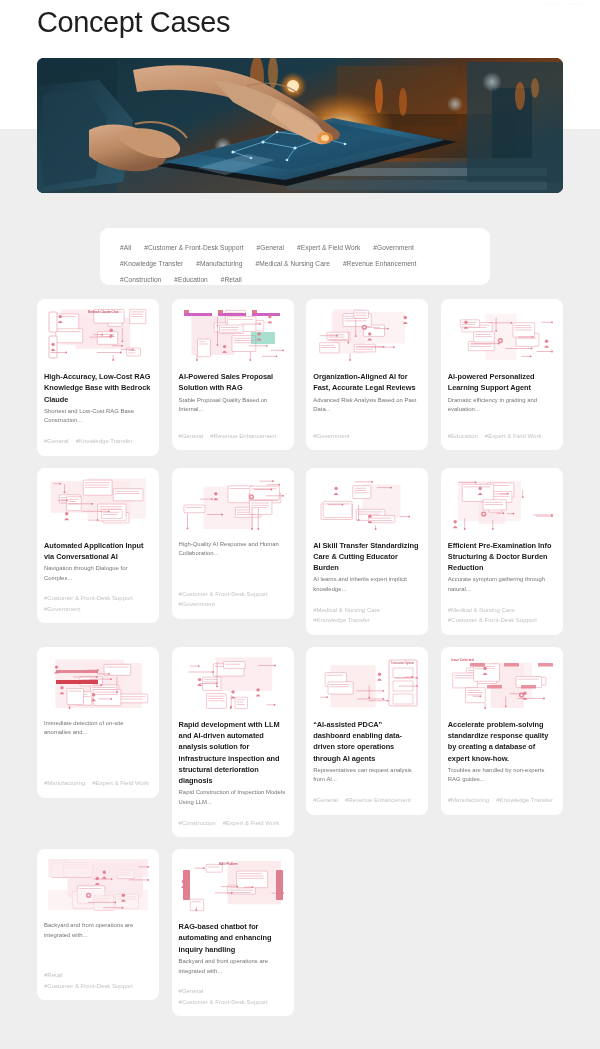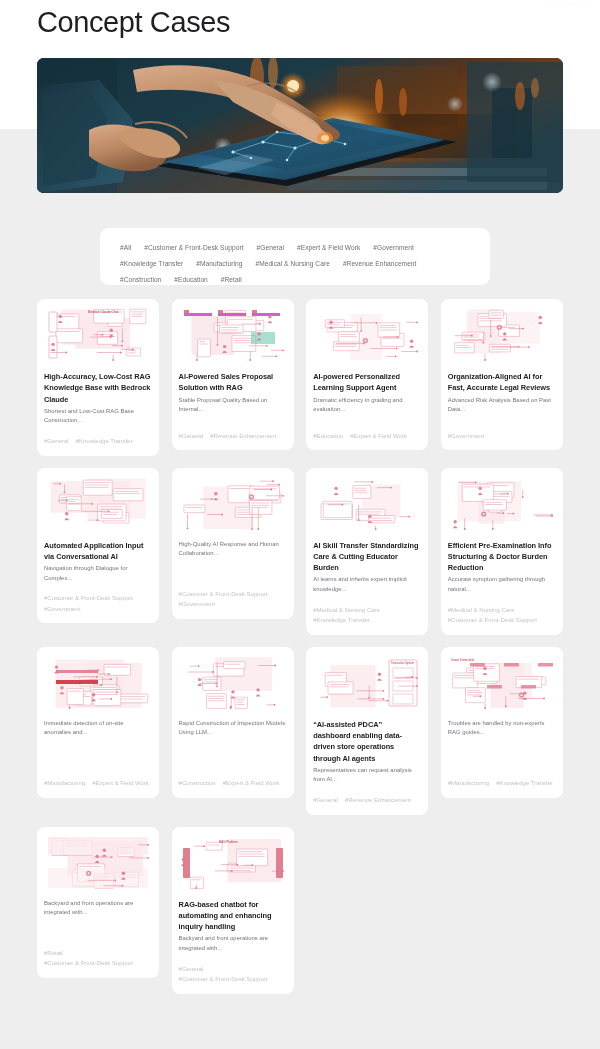--- a/index.html
+++ b/index.html
@@ -359,20 +359,79 @@
         <div class="card-desc">Stable Proposal Quality Based on Internal...</div>
         <div class="card-tags">
           <span class="card-tag">#General</span>
           <span class="card-tag">#Revenue Enhancement</span>
         </div>
       </div>
       <div class="card">
         <div class="card-thumb">
           <svg viewBox="0 0 108 58" preserveAspectRatio="none">
             <rect width="108" height="58" fill="#fff"></rect>
+            <rect x="18.4" y="5.7" width="73.5" height="31.9" fill="#fbe9ec" opacity="0.60" rx="1"></rect>
+            <rect x="20.2" y="3.1" width="31.5" height="44.3" fill="#fbe9ec" opacity="0.65" rx="1"></rect>
+            <rect x="6.7" y="36.7" width="19.4" height="10.2" fill="#fff" stroke="#e2798b" stroke-width="0.4" rx="0.8"></rect>
+            <rect x="8.3" y="38.9" width="12.9" height="0.8" fill="#e2798b" opacity="0.5"></rect>
+            <rect x="8.3" y="41.2" width="14.6" height="0.8" fill="#e2798b" opacity="0.5"></rect>
+            <rect x="50.6" y="19.0" width="20.9" height="11.4" fill="#fff" stroke="#e2798b" stroke-width="0.4" rx="0.8"></rect>
+            <rect x="52.2" y="21.2" width="14.6" height="0.8" fill="#e2798b" opacity="0.5"></rect>
+            <rect x="30.0" y="7.7" width="28.3" height="12.9" fill="#fff" stroke="#e2798b" stroke-width="0.4" rx="0.8"></rect>
+            <rect x="31.6" y="9.9" width="21.9" height="0.8" fill="#e2798b" opacity="0.5"></rect>
+            <rect x="31.6" y="12.2" width="22.1" height="0.8" fill="#e2798b" opacity="0.5"></rect>
+            <rect x="31.6" y="14.5" width="22.0" height="0.8" fill="#e2798b" opacity="0.5"></rect>
+            <rect x="41.3" y="38.3" width="21.2" height="7.6" fill="#fff" stroke="#e2798b" stroke-width="0.4" rx="0.8"></rect>
+            <rect x="42.9" y="40.5" width="16.2" height="0.8" fill="#e2798b" opacity="0.5"></rect>
+            <rect x="42.9" y="42.8" width="17.1" height="0.8" fill="#e2798b" opacity="0.5"></rect>
+            <rect x="14.0" y="26.2" width="22.8" height="8.3" fill="#fff" stroke="#e2798b" stroke-width="0.4" rx="0.8"></rect>
+            <rect x="15.6" y="28.4" width="15.8" height="0.8" fill="#e2798b" opacity="0.5"></rect>
+            <rect x="15.6" y="30.7" width="16.0" height="0.8" fill="#e2798b" opacity="0.5"></rect>
+            <rect x="15.6" y="33.0" width="18.9" height="0.8" fill="#e2798b" opacity="0.5"></rect>
+            <rect x="41.0" y="4.3" width="14.4" height="7.9" fill="#fff" stroke="#e2798b" stroke-width="0.4" rx="0.8"></rect>
+            <rect x="42.6" y="6.5" width="11.1" height="0.8" fill="#e2798b" opacity="0.5"></rect>
+            <rect x="42.6" y="8.8" width="10.8" height="0.8" fill="#e2798b" opacity="0.5"></rect>
+            <line x1="43.0" y1="40.8" x2="70.6" y2="40.8" stroke="#e2798b" stroke-width="0.5"></line>
+            <circle cx="70.6" cy="40.8" r="0.9" fill="#e2798b"></circle>
+            <line x1="42.7" y1="13.6" x2="42.7" y2="30.1" stroke="#e2798b" stroke-width="0.5"></line>
+            <circle cx="42.7" cy="30.1" r="0.9" fill="#e2798b"></circle>
+            <line x1="61.0" y1="22.6" x2="74.9" y2="22.6" stroke="#e2798b" stroke-width="0.5"></line>
+            <circle cx="74.9" cy="22.6" r="0.9" fill="#e2798b"></circle>
+            <line x1="6.6" y1="29.7" x2="23.9" y2="29.7" stroke="#e2798b" stroke-width="0.5"></line>
+            <circle cx="23.9" cy="29.7" r="0.9" fill="#e2798b"></circle>
+            <line x1="35.3" y1="25.9" x2="35.3" y2="36.6" stroke="#e2798b" stroke-width="0.5"></line>
+            <circle cx="35.3" cy="36.6" r="0.9" fill="#e2798b"></circle>
+            <line x1="59.1" y1="41.1" x2="80.9" y2="41.1" stroke="#e2798b" stroke-width="0.5"></line>
+            <circle cx="80.9" cy="41.1" r="0.9" fill="#e2798b"></circle>
+            <line x1="37.0" y1="47.6" x2="37.0" y2="54.0" stroke="#e2798b" stroke-width="0.5"></line>
+            <circle cx="37.0" cy="54.0" r="0.9" fill="#e2798b"></circle>
+            <g fill="#e2798b" opacity="0.9">
+              <circle cx="56.7" cy="27.9" r="1.7"></circle>
+              <path d="M54.3 34.4 q2.4 -4.5 4.8 0 z"></path>
+            </g>
+            <g fill="#e2798b" opacity="0.9">
+              <circle cx="92.3" cy="11.5" r="1.7"></circle>
+              <path d="M89.9 18.0 q2.4 -4.5 4.8 0 z"></path>
+            </g>
+            <g fill="#e2798b" opacity="0.85">
+              <circle cx="51.4" cy="21.3" r="2.6"></circle>
+              <circle cx="51.4" cy="21.3" r="1.1" fill="#fff"></circle>
+            </g>
+          </svg>
+        </div>
+        <div class="card-title">Organization-Aligned AI for Fast, Accurate Legal Reviews</div>
+        <div class="card-desc">Advanced Risk Analysis Based on Past Data...</div>
+        <div class="card-tags">
+          <span class="card-tag">#Government</span>
+        </div>
+      </div>
+      <div class="card">
+        <div class="card-thumb">
+          <svg viewBox="0 0 108 58" preserveAspectRatio="none">
+            <rect width="108" height="58" fill="#fff"></rect>
             <rect x="37.4" y="7.8" width="31.3" height="46.2" fill="#fbe9ec" opacity="0.57" rx="1"></rect>
             <rect x="20.4" y="35.5" width="25.8" height="9.2" fill="#fff" stroke="#e2798b" stroke-width="0.4" rx="0.8"></rect>
             <rect x="22.0" y="37.7" width="21.5" height="0.8" fill="#e2798b" opacity="0.5"></rect>
             <rect x="22.0" y="40.0" width="20.9" height="0.8" fill="#e2798b" opacity="0.5"></rect>
             <rect x="13.9" y="16.5" width="30.4" height="9.5" fill="#fff" stroke="#e2798b" stroke-width="0.4" rx="0.8"></rect>
             <rect x="15.5" y="18.7" width="26.1" height="0.8" fill="#e2798b" opacity="0.5"></rect>
             <rect x="15.5" y="21.0" width="23.4" height="0.8" fill="#e2798b" opacity="0.5"></rect>
             <rect x="25.6" y="25.8" width="20.8" height="10.2" fill="#fff" stroke="#e2798b" stroke-width="0.4" rx="0.8"></rect>
             <rect x="27.2" y="28.0" width="15.0" height="0.8" fill="#e2798b" opacity="0.5"></rect>
             <rect x="27.2" y="30.3" width="16.8" height="0.8" fill="#e2798b" opacity="0.5"></rect>
@@ -414,79 +473,20 @@
               <circle cx="52.4" cy="34.6" r="2.6"></circle>
               <circle cx="52.4" cy="34.6" r="1.1" fill="#fff"></circle>
             </g>
           </svg>
         </div>
         <div class="card-title">AI-powered Personalized Learning Support Agent</div>
         <div class="card-desc">Dramatic efficiency in grading and evaluation...</div>
         <div class="card-tags">
           <span class="card-tag">#Education</span>
           <span class="card-tag">#Expert &amp; Field Work</span>
-        </div>
-      </div>
-      <div class="card">
-        <div class="card-thumb">
-          <svg viewBox="0 0 108 58" preserveAspectRatio="none">
-            <rect width="108" height="58" fill="#fff"></rect>
-            <rect x="18.4" y="5.7" width="73.5" height="31.9" fill="#fbe9ec" opacity="0.60" rx="1"></rect>
-            <rect x="20.2" y="3.1" width="31.5" height="44.3" fill="#fbe9ec" opacity="0.65" rx="1"></rect>
-            <rect x="6.7" y="36.7" width="19.4" height="10.2" fill="#fff" stroke="#e2798b" stroke-width="0.4" rx="0.8"></rect>
-            <rect x="8.3" y="38.9" width="12.9" height="0.8" fill="#e2798b" opacity="0.5"></rect>
-            <rect x="8.3" y="41.2" width="14.6" height="0.8" fill="#e2798b" opacity="0.5"></rect>
-            <rect x="50.6" y="19.0" width="20.9" height="11.4" fill="#fff" stroke="#e2798b" stroke-width="0.4" rx="0.8"></rect>
-            <rect x="52.2" y="21.2" width="14.6" height="0.8" fill="#e2798b" opacity="0.5"></rect>
-            <rect x="30.0" y="7.7" width="28.3" height="12.9" fill="#fff" stroke="#e2798b" stroke-width="0.4" rx="0.8"></rect>
-            <rect x="31.6" y="9.9" width="21.9" height="0.8" fill="#e2798b" opacity="0.5"></rect>
-            <rect x="31.6" y="12.2" width="22.1" height="0.8" fill="#e2798b" opacity="0.5"></rect>
-            <rect x="31.6" y="14.5" width="22.0" height="0.8" fill="#e2798b" opacity="0.5"></rect>
-            <rect x="41.3" y="38.3" width="21.2" height="7.6" fill="#fff" stroke="#e2798b" stroke-width="0.4" rx="0.8"></rect>
-            <rect x="42.9" y="40.5" width="16.2" height="0.8" fill="#e2798b" opacity="0.5"></rect>
-            <rect x="42.9" y="42.8" width="17.1" height="0.8" fill="#e2798b" opacity="0.5"></rect>
-            <rect x="14.0" y="26.2" width="22.8" height="8.3" fill="#fff" stroke="#e2798b" stroke-width="0.4" rx="0.8"></rect>
-            <rect x="15.6" y="28.4" width="15.8" height="0.8" fill="#e2798b" opacity="0.5"></rect>
-            <rect x="15.6" y="30.7" width="16.0" height="0.8" fill="#e2798b" opacity="0.5"></rect>
-            <rect x="15.6" y="33.0" width="18.9" height="0.8" fill="#e2798b" opacity="0.5"></rect>
-            <rect x="41.0" y="4.3" width="14.4" height="7.9" fill="#fff" stroke="#e2798b" stroke-width="0.4" rx="0.8"></rect>
-            <rect x="42.6" y="6.5" width="11.1" height="0.8" fill="#e2798b" opacity="0.5"></rect>
-            <rect x="42.6" y="8.8" width="10.8" height="0.8" fill="#e2798b" opacity="0.5"></rect>
-            <line x1="43.0" y1="40.8" x2="70.6" y2="40.8" stroke="#e2798b" stroke-width="0.5"></line>
-            <circle cx="70.6" cy="40.8" r="0.9" fill="#e2798b"></circle>
-            <line x1="42.7" y1="13.6" x2="42.7" y2="30.1" stroke="#e2798b" stroke-width="0.5"></line>
-            <circle cx="42.7" cy="30.1" r="0.9" fill="#e2798b"></circle>
-            <line x1="61.0" y1="22.6" x2="74.9" y2="22.6" stroke="#e2798b" stroke-width="0.5"></line>
-            <circle cx="74.9" cy="22.6" r="0.9" fill="#e2798b"></circle>
-            <line x1="6.6" y1="29.7" x2="23.9" y2="29.7" stroke="#e2798b" stroke-width="0.5"></line>
-            <circle cx="23.9" cy="29.7" r="0.9" fill="#e2798b"></circle>
-            <line x1="35.3" y1="25.9" x2="35.3" y2="36.6" stroke="#e2798b" stroke-width="0.5"></line>
-            <circle cx="35.3" cy="36.6" r="0.9" fill="#e2798b"></circle>
-            <line x1="59.1" y1="41.1" x2="80.9" y2="41.1" stroke="#e2798b" stroke-width="0.5"></line>
-            <circle cx="80.9" cy="41.1" r="0.9" fill="#e2798b"></circle>
-            <line x1="37.0" y1="47.6" x2="37.0" y2="54.0" stroke="#e2798b" stroke-width="0.5"></line>
-            <circle cx="37.0" cy="54.0" r="0.9" fill="#e2798b"></circle>
-            <g fill="#e2798b" opacity="0.9">
-              <circle cx="56.7" cy="27.9" r="1.7"></circle>
-              <path d="M54.3 34.4 q2.4 -4.5 4.8 0 z"></path>
-            </g>
-            <g fill="#e2798b" opacity="0.9">
-              <circle cx="92.3" cy="11.5" r="1.7"></circle>
-              <path d="M89.9 18.0 q2.4 -4.5 4.8 0 z"></path>
-            </g>
-            <g fill="#e2798b" opacity="0.85">
-              <circle cx="51.4" cy="21.3" r="2.6"></circle>
-              <circle cx="51.4" cy="21.3" r="1.1" fill="#fff"></circle>
-            </g>
-          </svg>
-        </div>
-        <div class="card-title">Organization-Aligned AI for Fast, Accurate Legal Reviews</div>
-        <div class="card-desc">Advanced Risk Analysis Based on Past Data...</div>
-        <div class="card-tags">
-          <span class="card-tag">#Government</span>
         </div>
       </div>
       <div class="card">
         <div class="card-thumb">
           <svg viewBox="0 0 108 58" preserveAspectRatio="none">
             <rect width="108" height="58" fill="#fff"></rect>
             <rect x="43.4" y="3.6" width="58.6" height="40.2" fill="#fbe9ec" opacity="0.64" rx="1"></rect>
             <rect x="6.6" y="6.3" width="79.9" height="31.4" fill="#fbe9ec" opacity="0.84" rx="1"></rect>
             <rect x="15.4" y="19.8" width="21.2" height="8.5" fill="#fff" stroke="#e2798b" stroke-width="0.4" rx="0.8"></rect>
             <rect x="17.0" y="22.0" width="16.6" height="0.8" fill="#e2798b" opacity="0.5"></rect>
@@ -809,20 +809,21 @@
             <g fill="#e2798b" opacity="0.9">
               <circle cx="54.0" cy="37.9" r="1.7"></circle>
               <path d="M51.6 44.4 q2.4 -4.5 4.8 0 z"></path>
             </g>
             <g fill="#e2798b" opacity="0.9">
               <circle cx="20.6" cy="25.6" r="1.7"></circle>
               <path d="M18.2 32.1 q2.4 -4.5 4.8 0 z"></path>
             </g>
           </svg>
         </div>
+        <div class="card-title">Rapid development with LLM and AI-driven automated analysis solution for infrastructure inspection and structural deterioration diagnosis</div>
         <div class="card-desc">Rapid Construction of Inspection Models Using LLM...</div>
         <div class="card-tags">
           <span class="card-tag">#Construction</span>
           <span class="card-tag">#Expert &amp; Field Work</span>
         </div>
       </div>
       <div class="card">
         <div class="card-thumb">
           <svg viewBox="0 0 108 58" preserveAspectRatio="none">
             <rect width="108" height="58" fill="#fff"></rect>
@@ -919,20 +920,21 @@
             <g fill="#e2798b" opacity="0.9">
               <circle cx="76.8" cy="39.3" r="1.7"></circle>
               <path d="M74.4 45.8 q2.4 -4.5 4.8 0 z"></path>
             </g>
             <g fill="#e2798b" opacity="0.85">
               <circle cx="73.5" cy="41.1" r="2.6"></circle>
               <circle cx="73.5" cy="41.1" r="1.1" fill="#fff"></circle>
             </g>
           </svg>
         </div>
+        <div class="card-title">Accelerate problem-solving standardize response quality by creating a database of expert know-how.</div>
         <div class="card-desc">Troubles are handled by non-experts RAG guides...</div>
         <div class="card-tags">
           <span class="card-tag">#Manufacturing</span>
           <span class="card-tag">#Knowledge Transfer</span>
         </div>
       </div>
       <div class="card">
         <div class="card-thumb">
           <svg viewBox="0 0 108 58" preserveAspectRatio="none">
             <rect width="108" height="58" fill="#fff"></rect>

